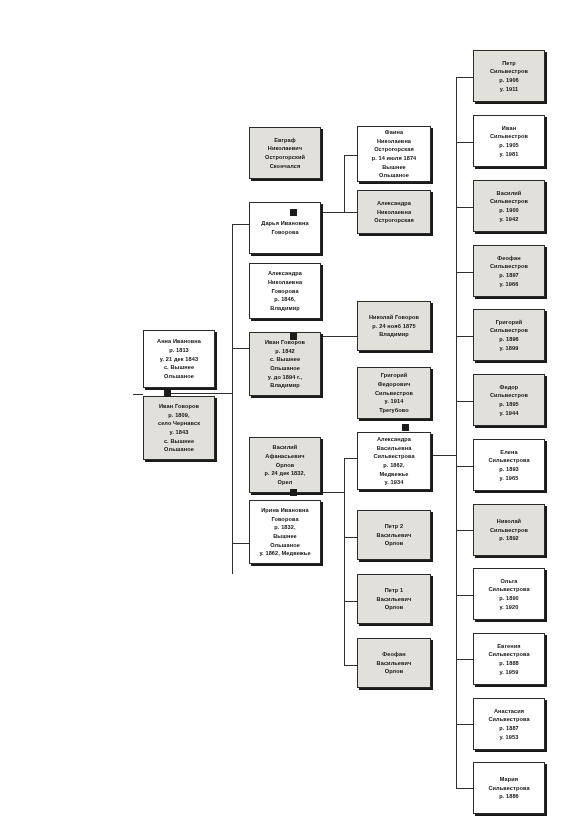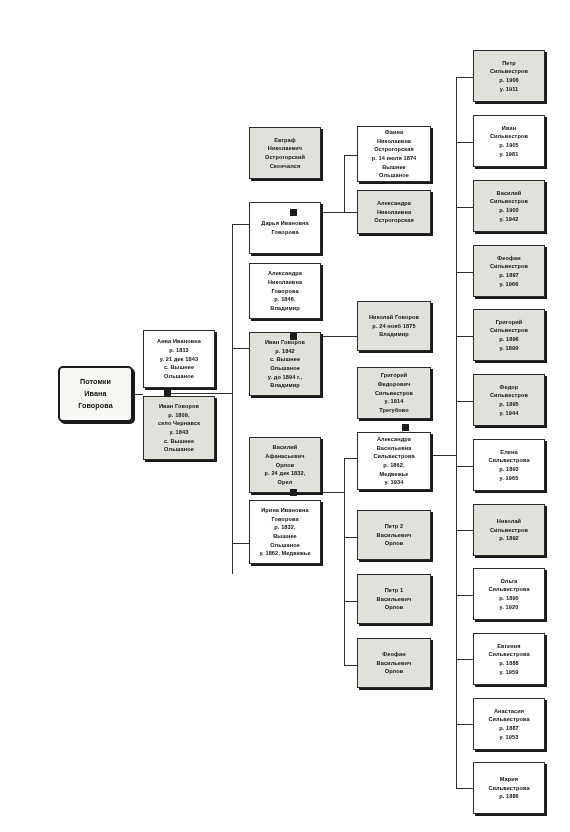--- a/index.html
+++ b/index.html
@@ -90,25 +90,20 @@
   <div class="ln h" style="left:456px;top:272px;width:17px;"></div>
   <div class="ln h" style="left:456px;top:336px;width:17px;"></div>
   <div class="ln h" style="left:456px;top:401px;width:17px;"></div>
   <div class="ln h" style="left:456px;top:466px;width:17px;"></div>
   <div class="ln h" style="left:456px;top:530px;width:17px;"></div>
   <div class="ln h" style="left:456px;top:595px;width:17px;"></div>
   <div class="ln h" style="left:456px;top:659px;width:17px;"></div>
   <div class="ln h" style="left:456px;top:724px;width:17px;"></div>
   <div class="ln h" style="left:456px;top:788px;width:17px;"></div>
 
-  <div class="node root" style="left:58px;top:366px;width:75px;height:56px;">
-    <span>Потомки
-Ивана
-Говорова</span>
-  </div>
 
   <div class="node" style="left:143px;top:330px;width:72px;height:58px;">
     <span>Анна Ивановна
 р. 1813
 у. 21 дек 1843
 с. Вышнее
 Ольшаное</span>
   </div>
   <div class="node shaded" style="left:143px;top:396px;width:72px;height:64px;">
     <span>Иван Говоров

